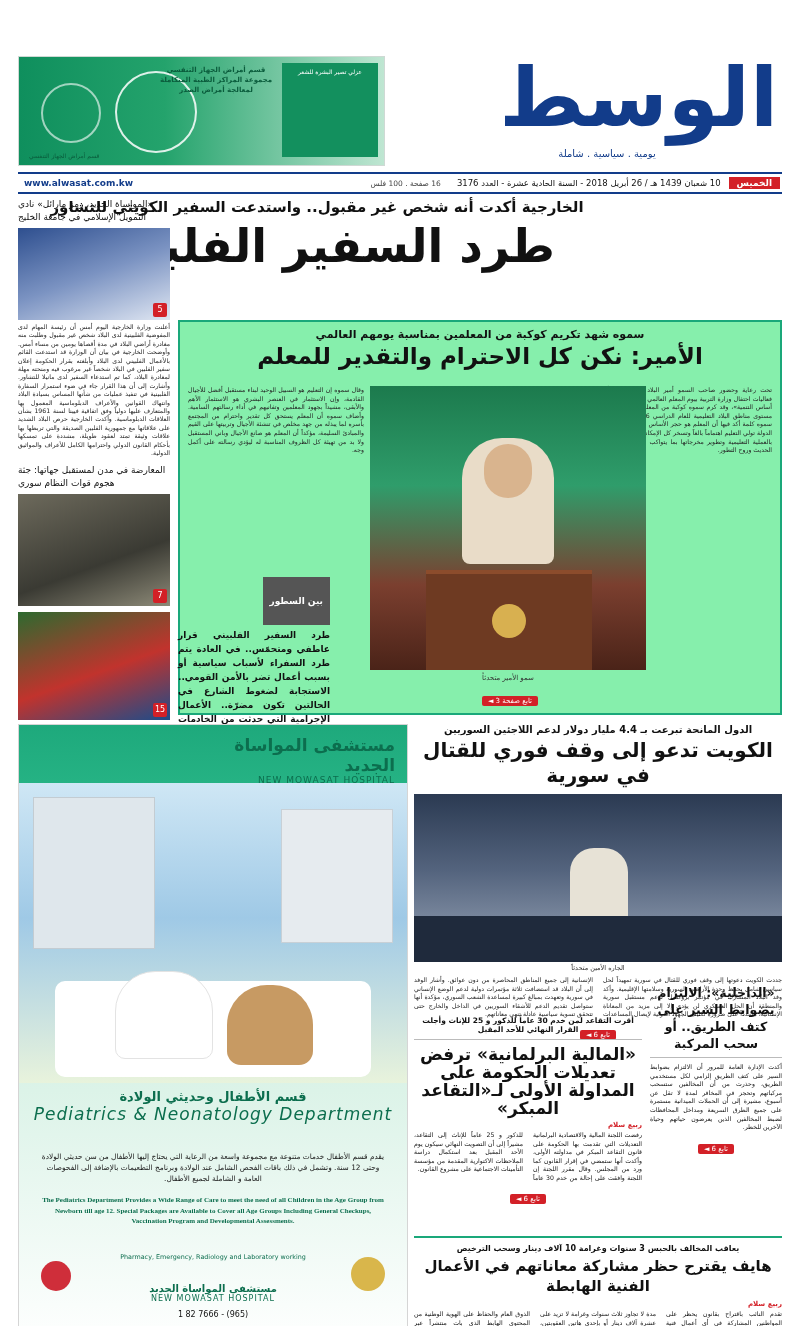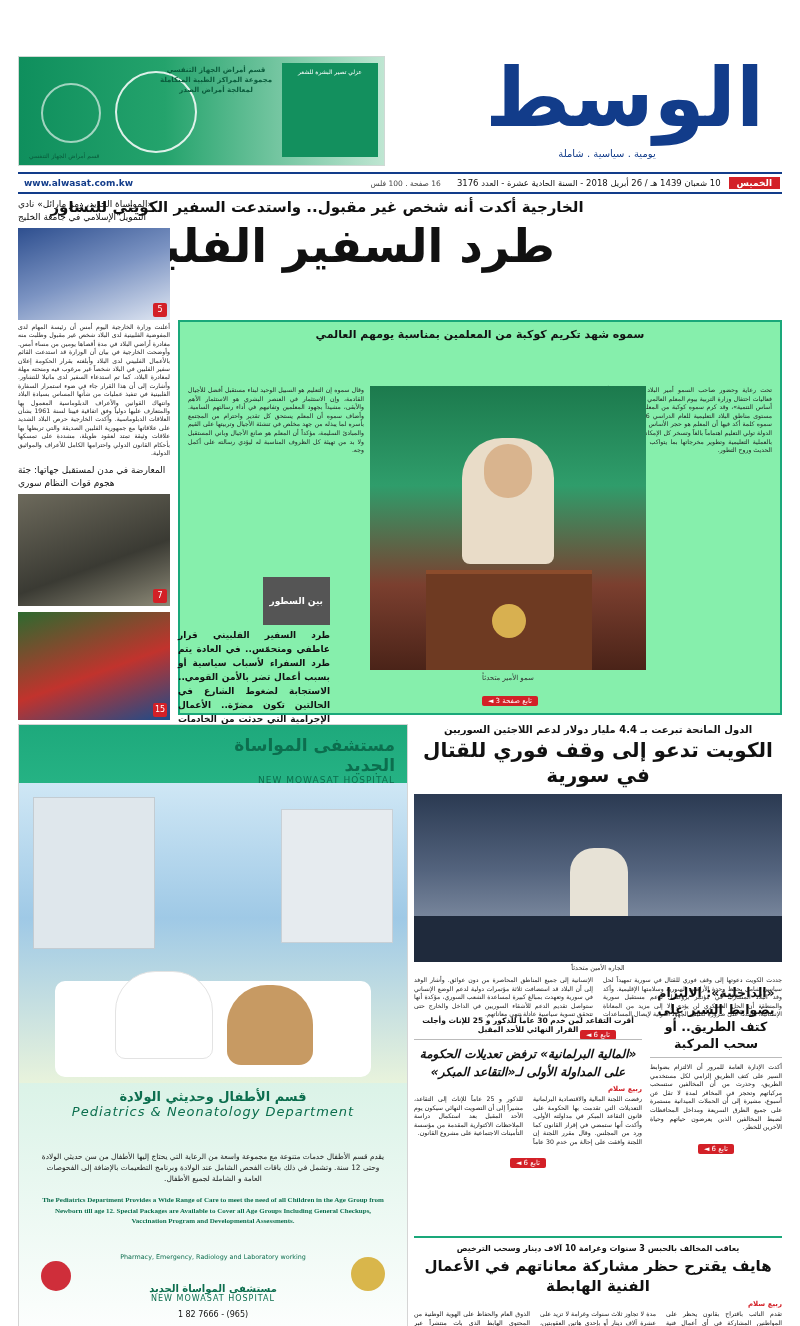--- a/index.html
+++ b/index.html
@@ -10,21 +10,21 @@
   
   .masthead{position:absolute;left:0;top:0;width:764px;height:118px;}
   .ad-strip{position:absolute;left:0;top:4px;width:365px;height:108px;background:linear-gradient(90deg,#0f8f5d 0%,#24a36c 40%,#bfe6d2 100%);border:1px solid #cfd9d4;overflow:hidden;}
   .ad-strip .ad-left{position:absolute;right:6px;top:6px;width:96px;height:94px;background:#13905e;color:#fff;font-size:6px;line-height:9px;padding:4px;box-sizing:border-box;text-align:center;}
   .ad-strip .ad-mid{position:absolute;right:108px;top:8px;width:120px;color:#0a5c3c;font-size:7px;line-height:10px;text-align:center;font-weight:bold;}
   .ad-strip .ad-circ{position:absolute;left:96px;top:14px;width:78px;height:78px;border-radius:50%;border:2px solid #ffffff;opacity:.85;}
   .ad-strip .ad-circ2{position:absolute;left:22px;top:26px;width:56px;height:56px;border-radius:50%;border:2px solid #ffffff;opacity:.6;}
   .ad-strip .ad-tagline{position:absolute;left:10px;bottom:6px;width:200px;color:#0a5c3c;font-size:6px;text-align:left;}
 
   .logo-area{position:absolute;right:0;top:0;width:392px;height:118px;}
-  .logo-word{position:absolute;right:18px;top:4px;width:340px;height:84px;color:#123c8a;font-size:82px;font-weight:bold;line-height:84px;text-align:right;letter-spacing:-2px;font-family:"DejaVu Sans","Liberation Sans",sans-serif;}
+  .logo-word{position:absolute;right:4px;top:4px;width:340px;height:84px;color:#123c8a;font-size:82px;font-weight:bold;line-height:84px;text-align:right;letter-spacing:-2px;font-family:"DejaVu Sans","Liberation Sans",sans-serif;}
   .logo-sub{position:absolute;right:10px;top:96px;width:330px;text-align:center;color:#123c8a;font-size:10px;letter-spacing:3px;}
 
   
   .infobar{position:absolute;left:0;top:120px;width:764px;height:18px;border-top:2px solid #123c8a;border-bottom:2px solid #123c8a;display:flex;align-items:center;}
   .infobar .thu{background:#d32027;color:#fff;font-size:9px;font-weight:bold;padding:1px 8px;margin-right:2px;}
   .infobar .date{font-size:8.5px;color:#111;padding:0 8px;flex:0 0 auto;}
   .infobar .pages{font-size:7.5px;color:#444;padding:0 8px;flex:1;}
   .infobar .site{font-size:9px;color:#123c8a;font-weight:bold;padding:0 6px;direction:ltr;}
 
   
@@ -78,35 +78,35 @@
   .hosp .h-logo .ar{font-size:17px;font-weight:bold;color:#0c6e4e;}
   .hosp .h-logo .en{font-size:9px;letter-spacing:1px;color:#0c6e4e;}
   .hosp .h-photo{position:absolute;left:0;top:58px;width:388px;height:300px;background:linear-gradient(180deg,#cfe7f5 0%,#9fc9e6 45%,#e8f3dc 100%);overflow:hidden;}
   .hosp .h-photo .bldg{position:absolute;left:14px;top:14px;width:120px;height:150px;background:#dfe7ec;border:1px solid #c3ccd2;}
   .hosp .h-photo .bldg2{position:absolute;right:14px;top:26px;width:110px;height:132px;background:#e6ebef;border:1px solid #c8d0d6;}
   .hosp .h-photo .bed{position:absolute;left:36px;bottom:6px;width:316px;height:96px;background:#ffffff;border-radius:10px;}
   .hosp .h-photo .kid{position:absolute;left:96px;bottom:24px;width:96px;height:86px;background:#fff;border-radius:40px 40px 10px 10px;border:1px solid #e3e3e3;}
   .hosp .h-photo .bear{position:absolute;left:208px;bottom:18px;width:86px;height:80px;background:#c79a63;border-radius:40px 40px 14px 14px;}
   .hosp .h-dept{position:absolute;left:0;top:364px;width:388px;text-align:center;color:#0c6e4e;}
   .hosp .h-dept .ar{font-size:13px;font-weight:bold;}
-  .hosp .h-dept .en{font-size:13px;font-style:italic;letter-spacing:1px;}
+  .hosp .h-dept .en{font-size:17px;font-style:italic;letter-spacing:1px;}
   .hosp .h-ar-text{position:absolute;right:18px;top:426px;width:352px;font-size:7.4px;line-height:11px;text-align:center;color:#1a1a1a;}
   .hosp .h-en-text{position:absolute;left:18px;top:470px;width:352px;font-size:7px;line-height:10.5px;text-align:center;color:#0c6e4e;font-weight:bold;direction:ltr;font-family:Liberation Serif, serif;}
   .hosp .h-services{position:absolute;left:18px;top:528px;width:352px;font-size:6.4px;color:#0c6e4e;direction:ltr;text-align:center;}
   .hosp .h-foot{position:absolute;left:0;bottom:46px;width:388px;text-align:center;}
   .hosp .h-foot .name-ar{font-size:10px;font-weight:bold;color:#0c6e4e;}
   .hosp .h-foot .name-en{font-size:8px;letter-spacing:1px;color:#0c6e4e;}
   .hosp .h-phone{position:absolute;left:0;bottom:30px;width:388px;text-align:center;font-size:8px;color:#111;direction:ltr;margin-top:28px;}
   .hosp .badge{position:absolute;right:22px;bottom:58px;width:34px;height:34px;border-radius:50%;background:#d9b64b;}
   .hosp .badge2{position:absolute;left:22px;bottom:58px;width:30px;height:30px;border-radius:50%;background:#cf2e3a;}
 
   
   .story-a{position:absolute;left:396px;top:964px;width:228px;}
   .story-a .a-kicker{font-size:7.5px;text-align:center;font-weight:bold;margin-bottom:3px;}
-  .story-a .a-head{font-size:12px;font-weight:bold;text-align:center;line-height:18px;font-style:italic;}
+  .story-a .a-head{font-size:17px;font-weight:bold;text-align:center;line-height:18px;}
   .story-a .a-by{font-size:7px;color:#d32027;text-align:right;margin:4px 0 2px;font-weight:bold;}
   .story-a .a-text{font-size:6.2px;line-height:8.6px;text-align:justify;column-count:2;column-gap:10px;}
 
   .story-b{position:absolute;left:632px;top:932px;width:132px;}
   .story-b .b-head{font-size:12.5px;font-weight:bold;text-align:center;line-height:17px;}
   .story-b .b-text{font-size:6.2px;line-height:8.6px;text-align:justify;margin-top:5px;}
 
   .story-c{position:absolute;left:396px;top:1178px;width:368px;}
   .story-c .c-kicker{font-size:8px;text-align:center;font-weight:bold;margin-bottom:3px;}
   .story-c .c-head{font-size:15px;font-weight:bold;text-align:center;line-height:20px;}
@@ -159,20 +159,21 @@
       <div class="pgnum">7</div>
     </div>
     <div class="side-photo p3" style="margin-top:6px">
       <div class="pgnum">15</div>
     </div>
     <div class="side-cap">صلاح يروض الذئاب</div>
   </div>
 
   <div class="feature">
     <div class="f-kicker">سموه شهد تكريم كوكبة من المعلمين بمناسبة يومهم العالمي</div>
+    <div class="f-head">الأمير: نكن كل الاحترام والتقدير للمعلم</div>
     <div class="f-col-r">تحت رعاية وحضور صاحب السمو أمير البلاد افتتح صباح أمس فعاليات احتفال وزارة التربية بيوم المعلم العالمي تحت شعار «المعلم أساس التنمية»، وقد كرم سموه كوكبة من المعلمين المتميزين على مستوى مناطق البلاد التعليمية للعام الدراسي 2016-2017. وألقى سموه كلمة أكد فيها أن المعلم هو حجر الأساس في بناء الأجيال وأن الدولة تولي التعليم اهتماماً بالغاً وتسخر كل الإمكانات من أجل الارتقاء بالعملية التعليمية وتطوير مخرجاتها بما يتواكب مع متطلبات العصر الحديث وروح التطور.</div>
     <div class="f-col-l">وقال سموه إن التعليم هو السبيل الوحيد لبناء مستقبل أفضل للأجيال القادمة، وإن الاستثمار في العنصر البشري هو الاستثمار الأهم والأبقى، مشيداً بجهود المعلمين وتفانيهم في أداء رسالتهم السامية. وأضاف سموه أن المعلم يستحق كل تقدير واحترام من المجتمع بأسره لما يبذله من جهد مخلص في تنشئة الأجيال وتربيتها على القيم والمبادئ السليمة، مؤكداً أن المعلم هو صانع الأجيال وباني المستقبل ولا بد من تهيئة كل الظروف المناسبة له ليؤدي رسالته على أكمل وجه.</div>
     <div class="f-photo">
       <div class="person"></div>
       <div class="face"></div>
       <div class="podium"></div>
       <div class="seal"></div>
     </div>
     <div class="f-cap">سمو الأمير متحدثاً</div>
     <div class="cont-tag-wrap" style="left:220px;width:220px;">

